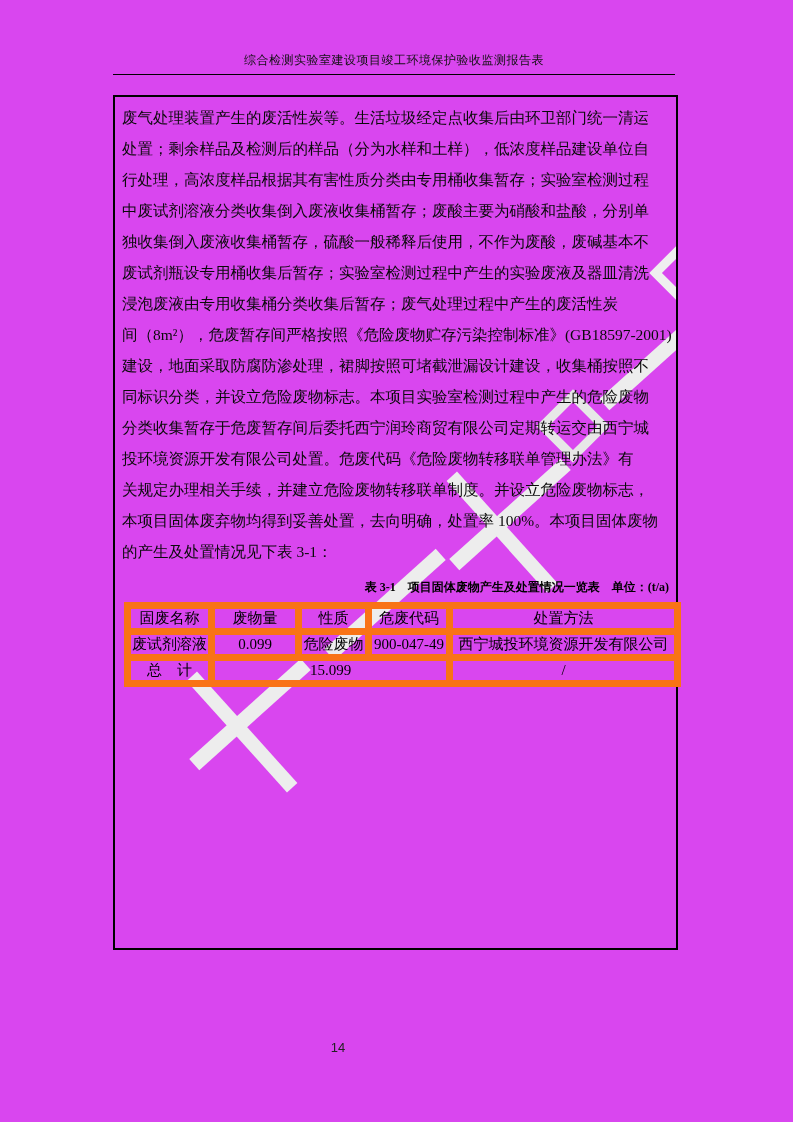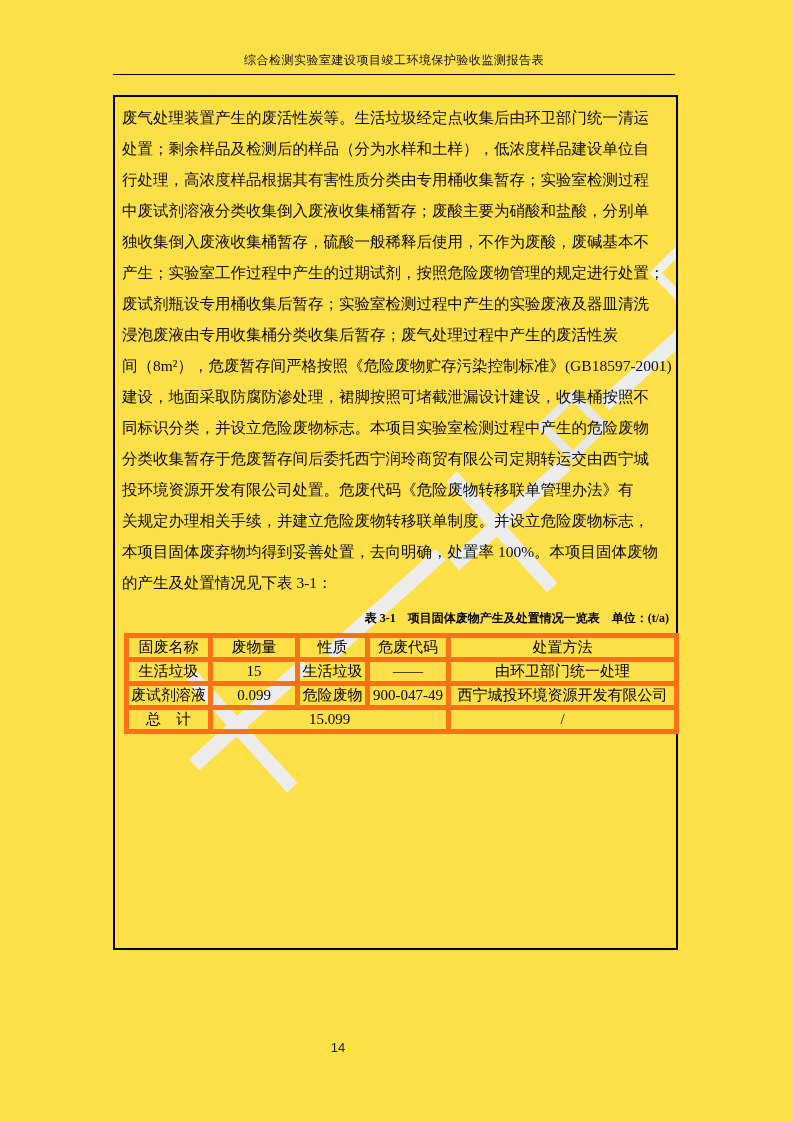--- a/index.html
+++ b/index.html
@@ -4,21 +4,21 @@
 <style>
   * { margin: 0; padding: 0; box-sizing: border-box; }
   html, body { background: #ffffff; }
   body {
     width: 793px; height: 1122px;
     position: relative;
     font-family: "Liberation Serif", "DejaVu Serif", serif;
     color: #000;
     overflow: hidden;
   }
-  .page { position: absolute; inset: 0; background: #fde047; }
+  .page { position: absolute; inset: 0; background: #d946ef; }
 
   
   .doc-header {
     position: absolute;
     left: 113px; top: 52px; width: 562px;
     text-align: center;
     font-size: 12px;
     color: #111;
     padding-bottom: 5px;
     border-bottom: 1.5px solid #000;
@@ -72,21 +72,21 @@
 
   table.waste-table {
     margin: 4px 0 0 2px;
     border-collapse: collapse;
     border: 2px solid #000;
     table-layout: fixed;
     width: 550px;
     font-size: 15px;
   }
   table.waste-table th, table.waste-table td {
-    border: 5px solid #f97316;
+    border: 7px solid #f97316;
     text-align: center;
     vertical-align: middle;
     font-weight: normal;
     padding: 0 1px;
     overflow: hidden;
     white-space: nowrap;
   }
   table.waste-table tr.hdr  { height: 21px; }
   table.waste-table tr.r    { height: 20px; }
   table.waste-table tr.tot  { height: 24px; }
@@ -121,21 +121,20 @@
     </div>
 
     <div class="box-inner">
 
       <div class="body-text">
         <div class="body-line">废气处理装置产生的废活性炭等。生活垃圾经定点收集后由环卫部门统一清运</div>
         <div class="body-line">处置；剩余样品及检测后的样品（分为水样和土样），低浓度样品建设单位自</div>
         <div class="body-line">行处理，高浓度样品根据其有害性质分类由专用桶收集暂存；实验室检测过程</div>
         <div class="body-line">中废试剂溶液分类收集倒入废液收集桶暂存；废酸主要为硝酸和盐酸，分别单</div>
         <div class="body-line">独收集倒入废液收集桶暂存，硫酸一般稀释后使用，不作为废酸，废碱基本不</div>
-        <div class="body-line">产生；实验室工作过程中产生的过期试剂，按照危险废物管理的规定进行处置；</div>
         <div class="body-line">废试剂瓶设专用桶收集后暂存；实验室检测过程中产生的实验废液及器皿清洗</div>
         <div class="body-line">浸泡废液由专用收集桶分类收集后暂存；废气处理过程中产生的废活性炭</div>
         <div class="body-line">间（8m²），危废暂存间严格按照《危险废物贮存污染控制标准》(GB18597-2001)</div>
         <div class="body-line">建设，地面采取防腐防渗处理，裙脚按照可堵截泄漏设计建设，收集桶按照不</div>
         <div class="body-line">同标识分类，并设立危险废物标志。本项目实验室检测过程中产生的危险废物</div>
         <div class="body-line">分类收集暂存于危废暂存间后委托西宁润玲商贸有限公司定期转运交由西宁城</div>
         <div class="body-line">投环境资源开发有限公司处置。危废代码《危险废物转移联单管理办法》有</div>
         <div class="body-line">关规定办理相关手续，并建立危险废物转移联单制度。并设立危险废物标志，</div>
         <div class="body-line">本项目固体废弃物均得到妥善处置，去向明确，处置率 100%。本项目固体废物</div>
         <div class="body-line">的产生及处置情况见下表 3-1：</div>
@@ -153,27 +152,20 @@
         </colgroup>
         <tbody>
           <tr class="hdr">
             <th>固废名称</th>
             <th>废物量</th>
             <th>性质</th>
             <th>危废代码</th>
             <th>处置方法</th>
           </tr>
           <tr class="r">
-            <td>生活垃圾</td>
-            <td>15</td>
-            <td>生活垃圾</td>
-            <td>——</td>
-            <td>由环卫部门统一处理</td>
-          </tr>
-          <tr class="r">
             <td>废试剂溶液</td>
             <td>0.099</td>
             <td>危险废物</td>
             <td>900-047-49</td>
             <td>西宁城投环境资源开发有限公司</td>
           </tr>
           <tr class="tot">
             <td>总　计</td>
             <td colspan="3">15.099</td>
             <td>/</td>

